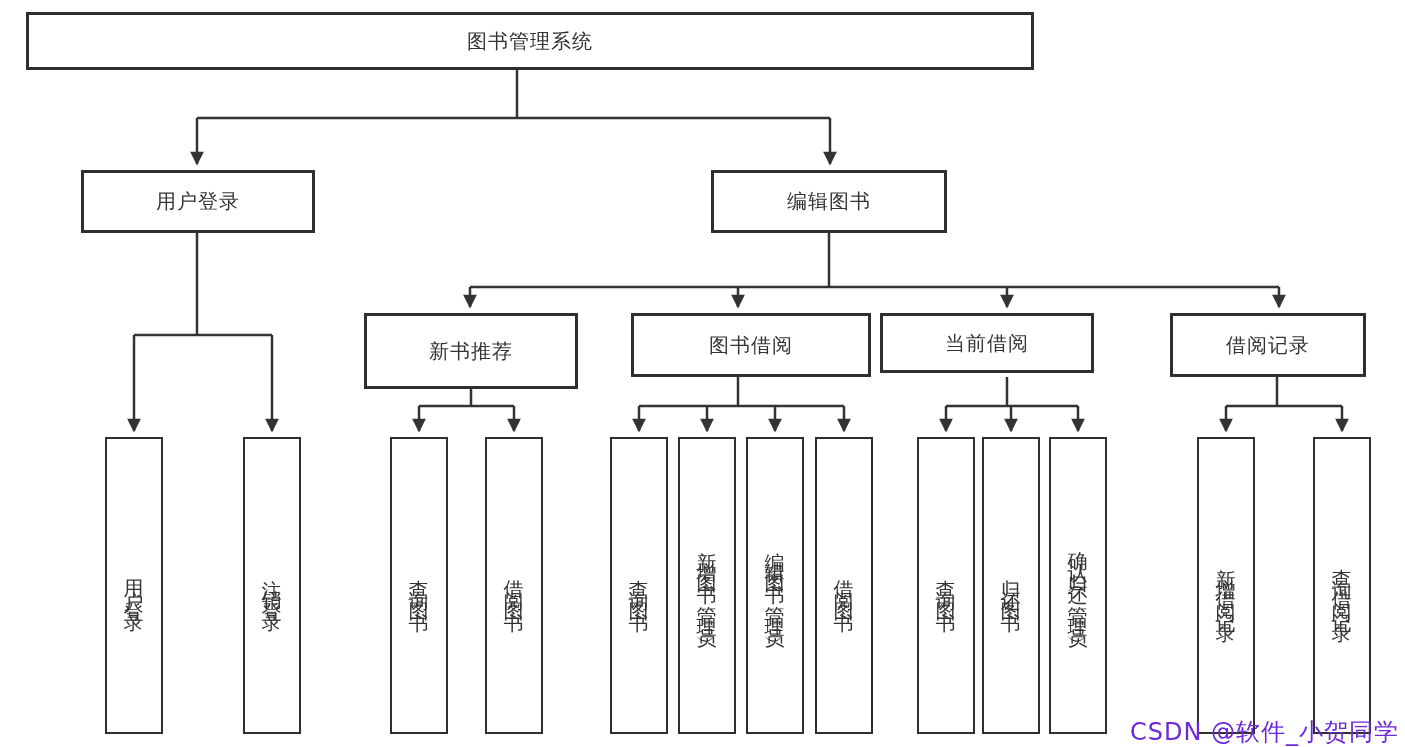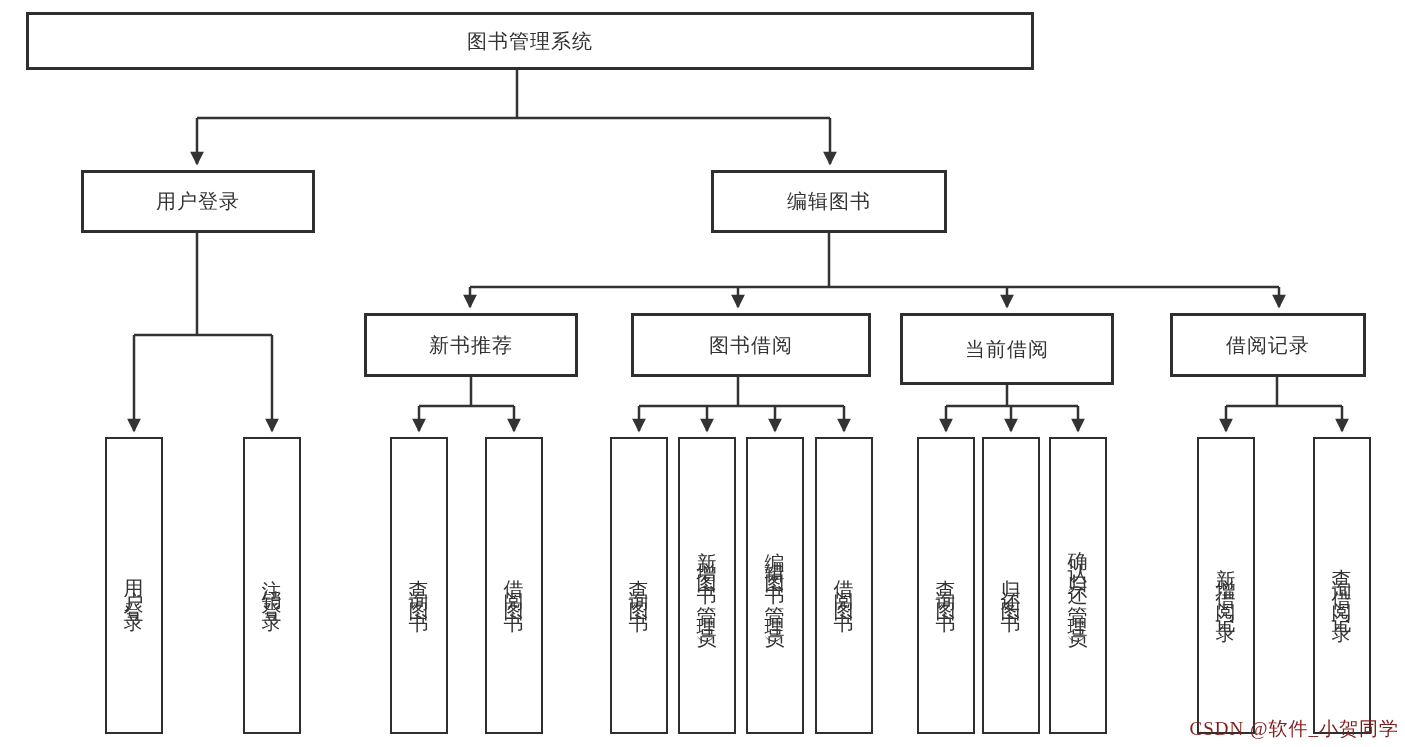--- a/index.html
+++ b/index.html
@@ -38,48 +38,47 @@
     text-orientation: mixed;
     letter-spacing: 11px;
     font-size: 20px;
     line-height: 1;
     white-space: nowrap;
   }
   
   .b-root   { left: 26px;  top: 12px;  width: 1008px; height: 58px; }
   .b-l2-0   { left: 81px;  top: 170px; width: 234px;  height: 63px; }
   .b-l2-1   { left: 711px; top: 170px; width: 236px;  height: 63px; }
-  .b-l3-0   { left: 364px; top: 313px; width: 214px;  height: 64px; }
+  .b-l3-0   { left: 364px; top: 313px; width: 214px;  height: 76px; }
   .b-l3-1   { left: 631px; top: 313px; width: 240px;  height: 64px; }
-  .b-l3-2   { left: 900px; top: 313px; width: 214px;  height: 72px; }
+  .b-l3-2   { left: 880px; top: 313px; width: 214px;  height: 60px; }
   .b-l3-3   { left: 1170px;top: 313px; width: 196px;  height: 64px; }
   .b-leaf   { top: 437px; width: 58px; height: 297px; }
   .b-lf-0   { left: 105px; }
   .b-lf-1   { left: 243px; }
   .b-lf-2   { left: 390px; }
   .b-lf-3   { left: 485px; }
   .b-lf-4   { left: 610px; }
   .b-lf-5   { left: 678px; }
   .b-lf-6   { left: 746px; }
   .b-lf-7   { left: 815px; }
   .b-lf-8   { left: 917px; }
   .b-lf-9   { left: 982px; }
   .b-lf-10  { left: 1049px; }
   .b-lf-11  { left: 1197px; }
   .b-lf-12  { left: 1313px; }
   .watermark {
     position: absolute;
     right: 6px;
     top: 716px;
-    font-size: 19px;
-    color: #7f1d1d;
+    font-size: 24px;
+    color: #6d28d9;
     letter-spacing: 1px;
     z-index: 5;
     white-space: nowrap;
-    font-family: Liberation Serif, serif;
   }
 </style>
 </head>
 <body>
 
 <div class="diagram">
 
   <svg class="wires" width="1405" height="747" viewBox="0 0 1405 747" xmlns="http://www.w3.org/2000/svg">
     <defs>
       <marker id="arrow" viewBox="0 0 10 10" refX="9" refY="5" markerWidth="8" markerHeight="5.5" orient="auto" markerUnits="strokeWidth">

